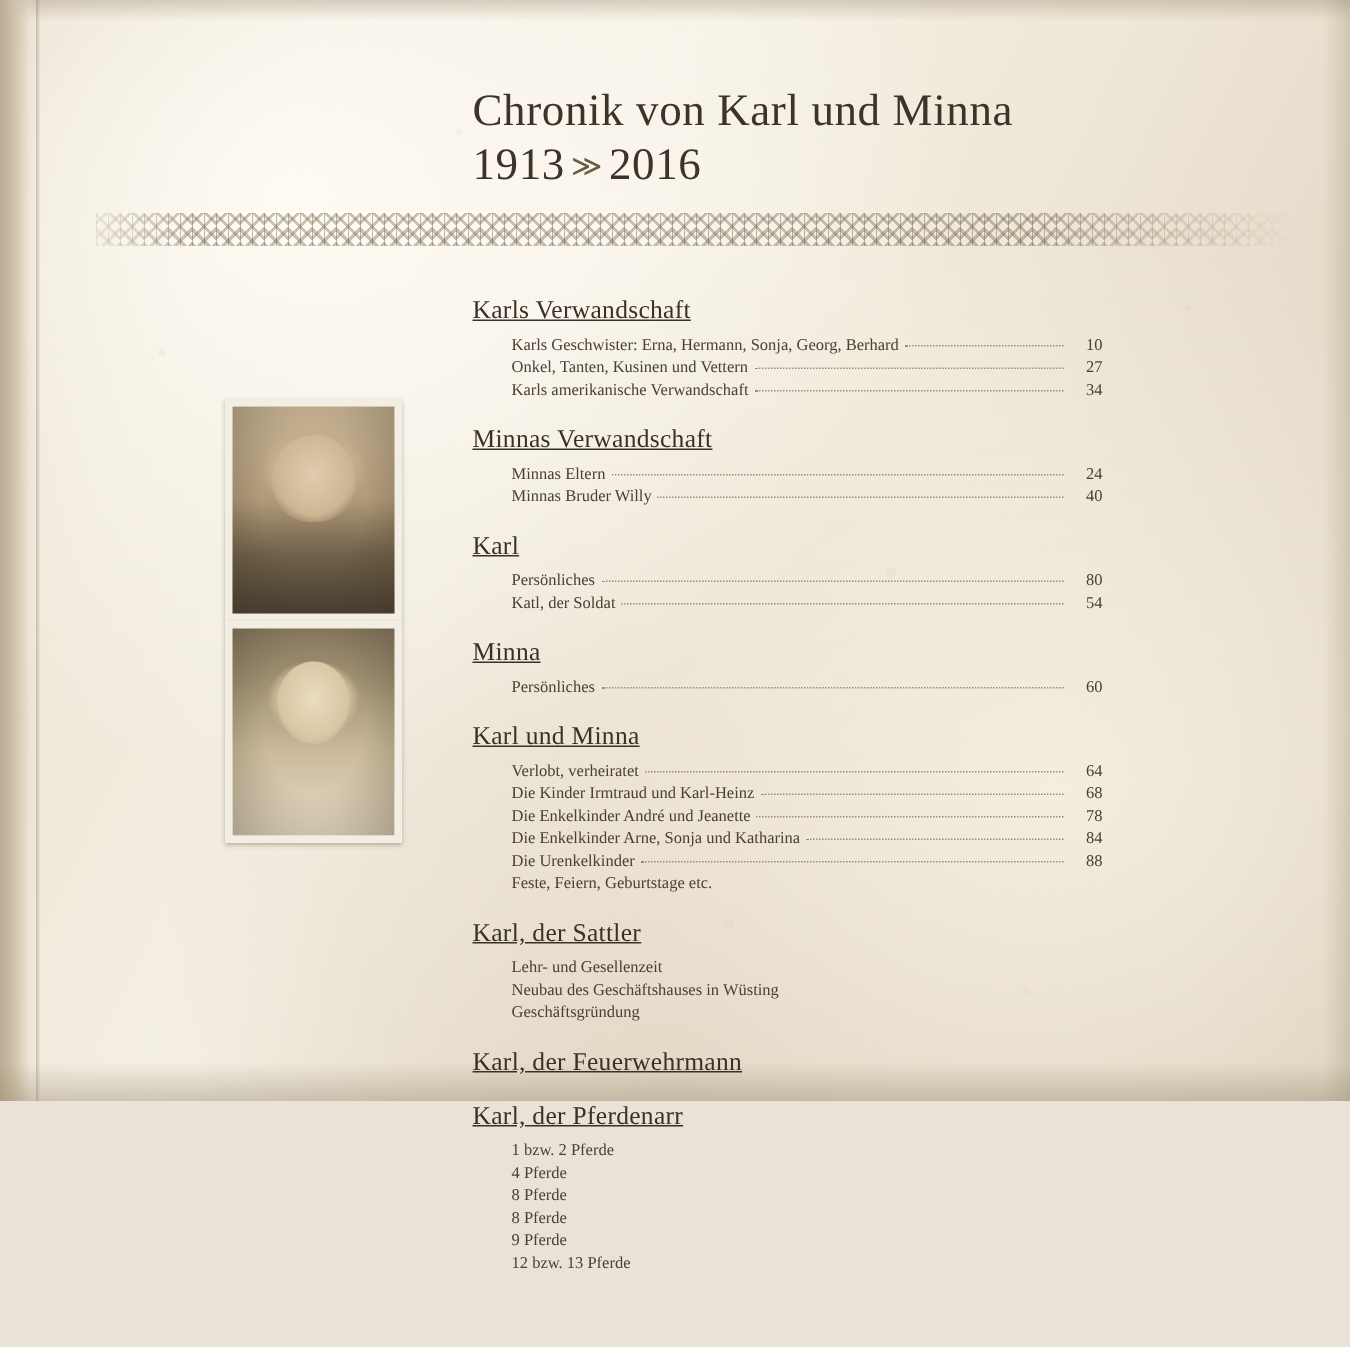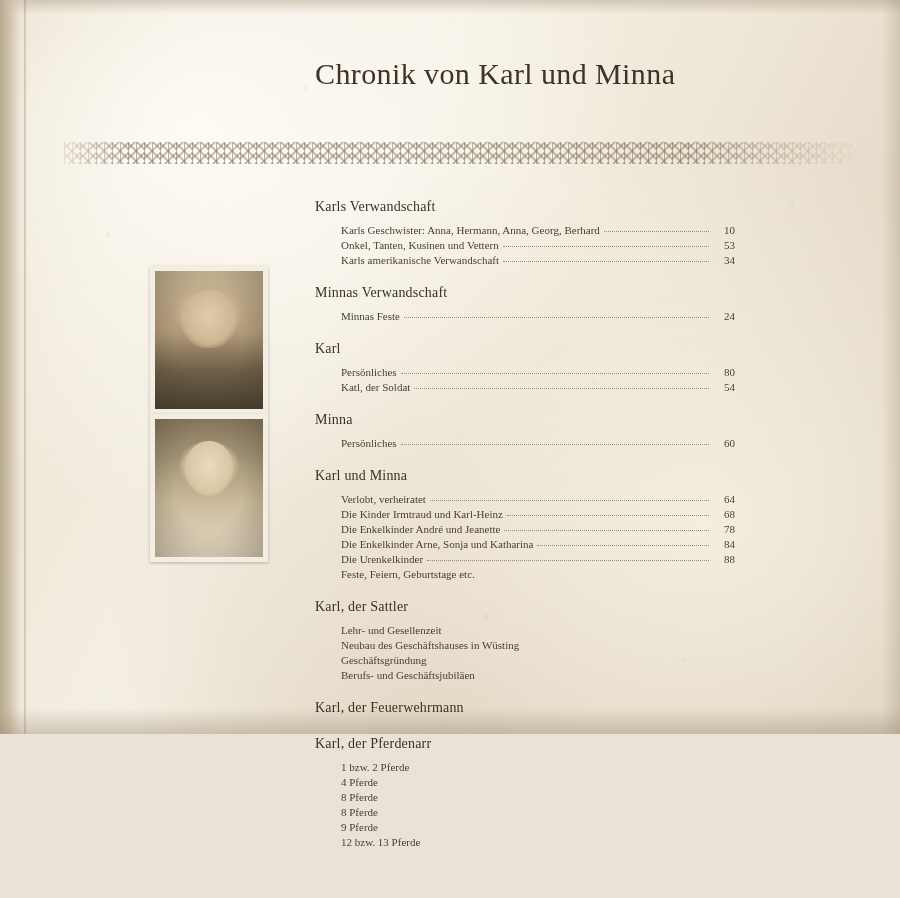--- a/index.html
+++ b/index.html
@@ -175,25 +175,26 @@
   
   .toc {
     position: absolute;
     left: 315px;
     top: 196px;
     width: 420px;
     color: #41382c;
   }
   .toc-section { margin-bottom: 4px; }
   .toc-heading {
-    font-size: 14px;
+    font-size: 17px;
     line-height: 22px;
     color: #3a3126;
     margin: 14px 0 5px 0;
     letter-spacing: .2px;
+    text-decoration: underline;
   }
   .toc-section:first-child .toc-heading { margin-top: 0; }
 
   .toc-entry {
     display: flex;
     align-items: baseline;
     font-size: 11px;
     line-height: 15px;
     color: #4a4034;
     padding-left: 26px;
@@ -222,20 +223,23 @@
 <div id="page">
 
   <div class="edge-top"></div>
   <div class="gutter-left"></div>
   <div class="gutter-left-line"></div>
   <div class="edge-right"></div>
   <div class="edge-bottom"></div>
 
   <div class="title-block">
     <div class="title-line">Chronik von Karl und Minna</div>
+    <div class="title-line">
+      <span>1913</span><span class="year-sep">≫</span><span>2016</span>
+    </div>
   </div>
 
   <div class="ornament">
     <div class="ornament-inner"></div>
   </div>
 
   <div class="photo" id="photo-karl">
     <div class="inner">
         <div class="vignette"></div>
       </div>
@@ -244,42 +248,47 @@
   <div class="photo" id="photo-minna">
     <div class="inner">
         <div class="vignette"></div>
       </div>
   </div>
 
   <div class="toc">
       <div class="toc-section">
         <div class="toc-heading">Karls Verwandschaft</div>
         <div class="toc-entry">
-          <span class="label">Karls Geschwister: Anna, Hermann, Anna, Georg, Berhard</span>
+          <span class="label">Karls Geschwister: Erna, Hermann, Sonja, Georg, Berhard</span>
           <span class="leader"></span>
           <span class="page">10</span>
         </div>
         <div class="toc-entry">
           <span class="label">Onkel, Tanten, Kusinen und Vettern</span>
           <span class="leader"></span>
-          <span class="page">53</span>
+          <span class="page">27</span>
         </div>
         <div class="toc-entry">
           <span class="label">Karls amerikanische Verwandschaft</span>
           <span class="leader"></span>
           <span class="page">34</span>
         </div>
       </div>
       <div class="toc-section">
         <div class="toc-heading">Minnas Verwandschaft</div>
         <div class="toc-entry">
-          <span class="label">Minnas Feste</span>
+          <span class="label">Minnas Eltern</span>
           <span class="leader"></span>
           <span class="page">24</span>
         </div>
+        <div class="toc-entry">
+          <span class="label">Minnas Bruder Willy</span>
+          <span class="leader"></span>
+          <span class="page">40</span>
+        </div>
       </div>
       <div class="toc-section">
         <div class="toc-heading">Karl</div>
         <div class="toc-entry">
           <span class="label">Persönliches</span>
           <span class="leader"></span>
           <span class="page">80</span>
         </div>
         <div class="toc-entry">
           <span class="label">Katl, der Soldat</span>
@@ -338,25 +347,20 @@
         <div class="toc-entry no-page">
           <span class="label">Neubau des Geschäftshauses in Wüsting</span>
           <span class="leader"></span>
           <span class="page"></span>
         </div>
         <div class="toc-entry no-page">
           <span class="label">Geschäftsgründung</span>
           <span class="leader"></span>
           <span class="page"></span>
         </div>
-        <div class="toc-entry no-page">
-          <span class="label">Berufs- und Geschäftsjubiläen</span>
-          <span class="leader"></span>
-          <span class="page"></span>
-        </div>
       </div>
       <div class="toc-section">
         <div class="toc-heading">Karl, der Feuerwehrmann</div>
       </div>
       <div class="toc-section">
         <div class="toc-heading">Karl, der Pferdenarr</div>
         <div class="toc-entry no-page">
           <span class="label">1 bzw. 2 Pferde</span>
           <span class="leader"></span>
           <span class="page"></span>

